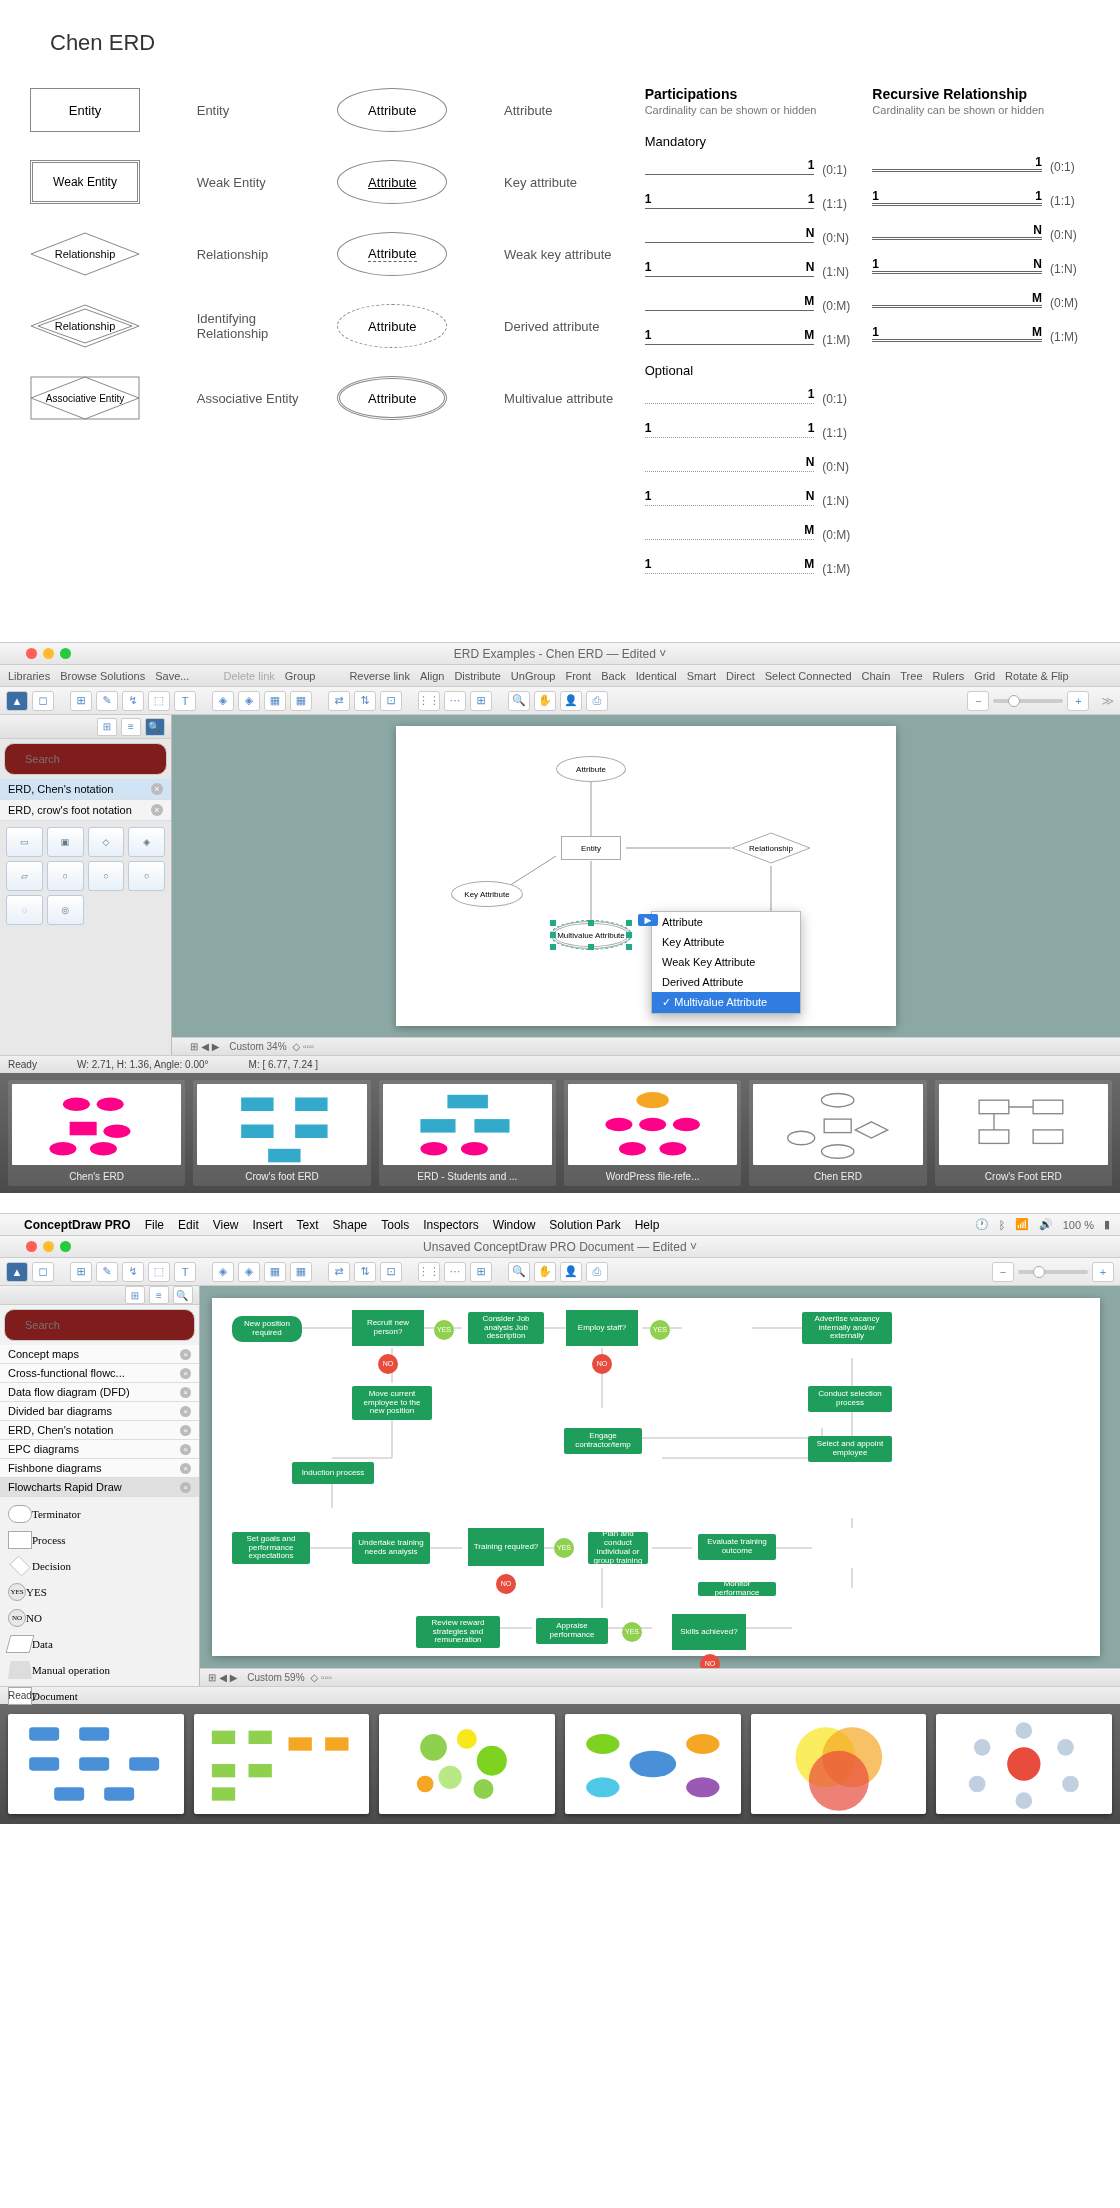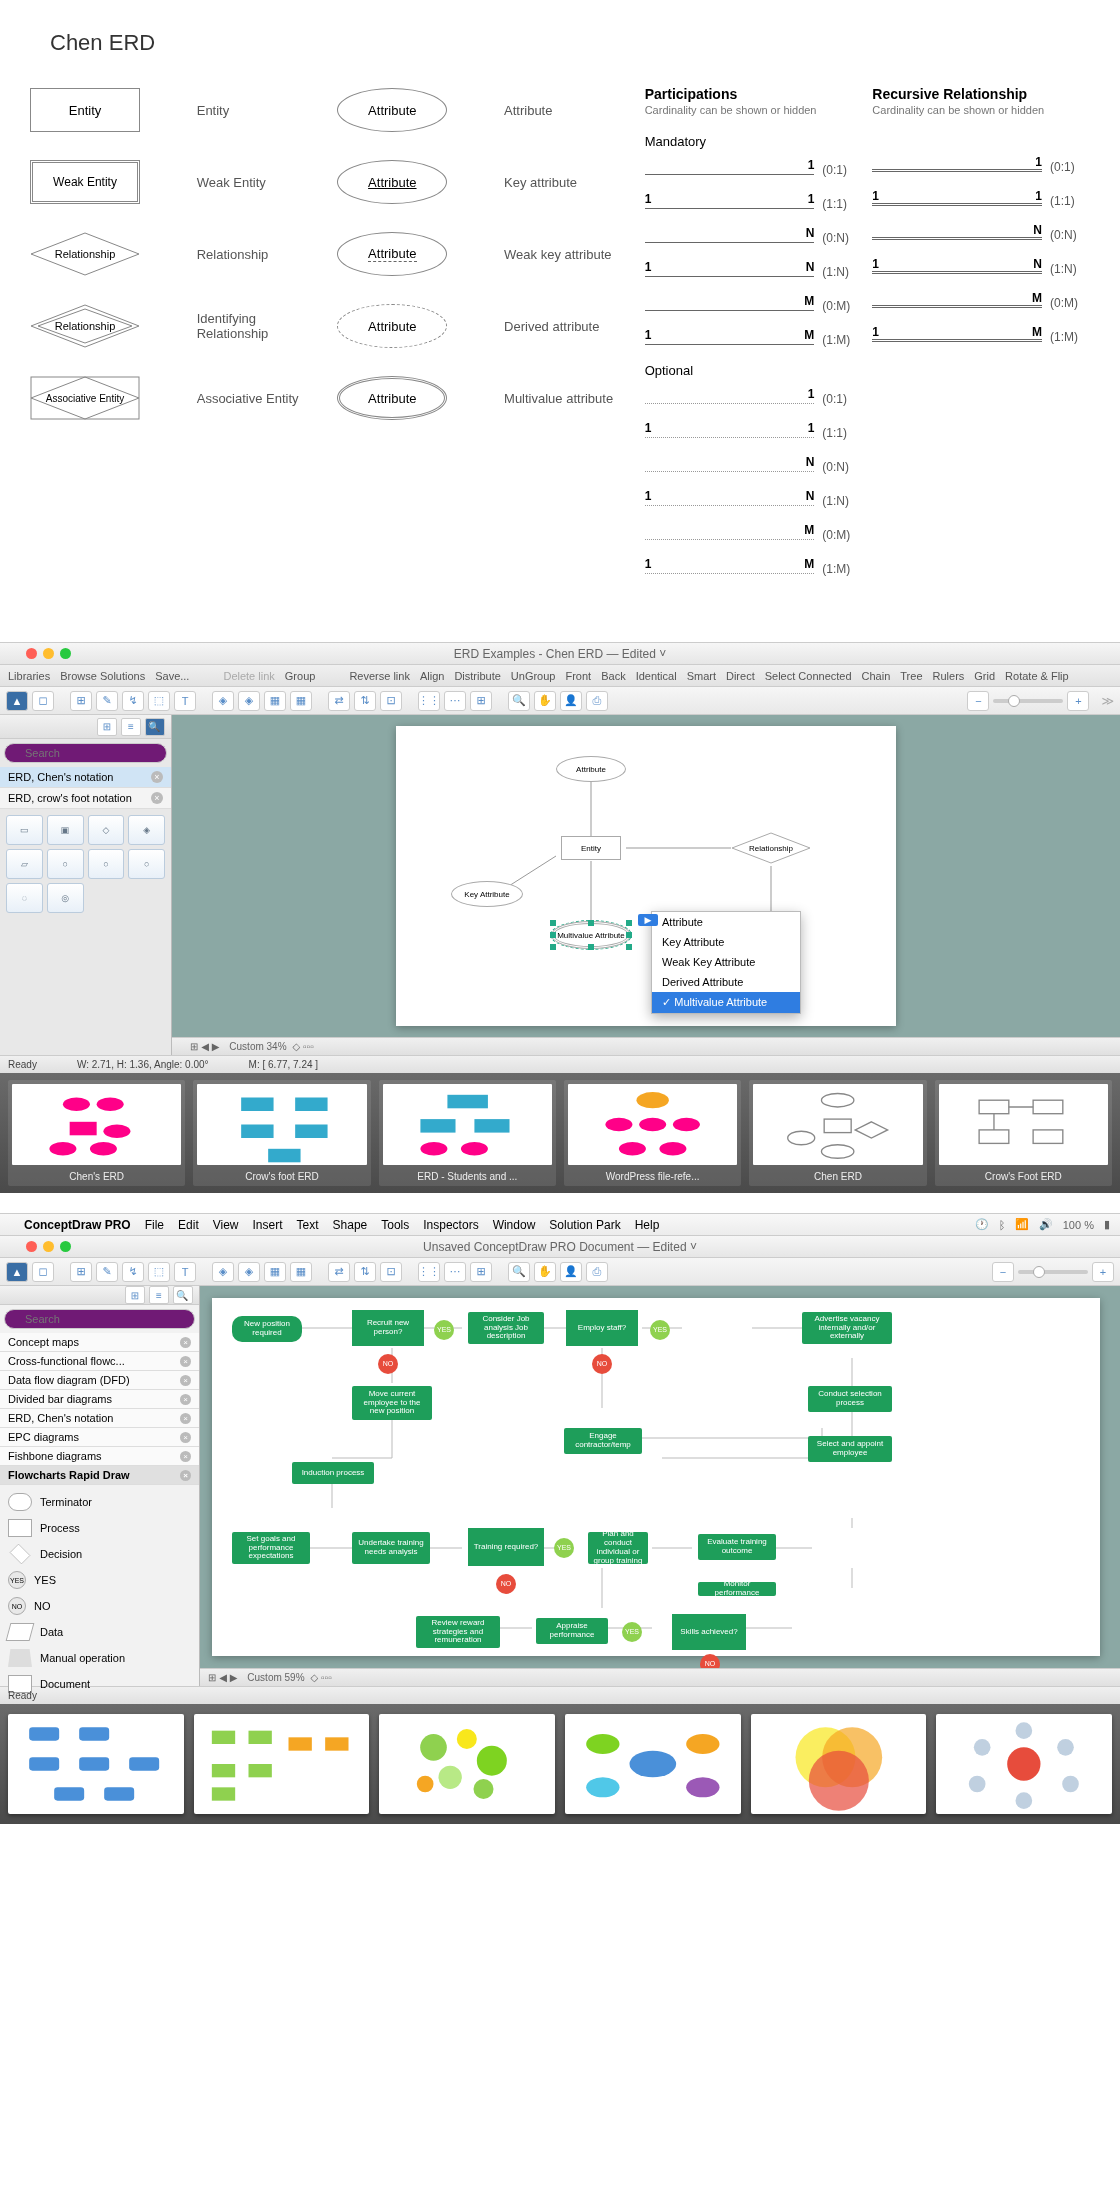--- a/index.html
+++ b/index.html
@@ -53,21 +53,21 @@
 .iconbar .sep { width: 8px; }
 .iconbar .zoom { margin-left: auto; display: flex; align-items: center; gap: 4px; }
 .iconbar .slider { width: 70px; height: 4px; background: #ccc; border-radius: 2px; position: relative; }
 .iconbar .slider::after { content: ""; width: 10px; height: 10px; background: #fff; border: 1px solid #aaa; border-radius: 50%; position: absolute; top: -4px; left: 15px; }
 
 .workspace { display: flex; height: 340px; background: #8ba8a4; }
 .sidebar { width: 172px; background: #e8e8e8; border-right: 1px solid #bbb; display: flex; flex-direction: column; }
 .side-tabs { height: 24px; background: linear-gradient(#f2f2f2,#e0e0e0); border-bottom: 1px solid #ccc; display: flex; align-items: center; justify-content: flex-end; padding: 0 6px; gap: 4px; }
 .side-tabs .t { width: 20px; height: 18px; border: 1px solid #ccc; border-radius: 2px; background: #fff; display: flex; align-items: center; justify-content: center; color: #5a8ec8; font-size: 10px; }
 .search { padding: 4px; }
-.search input { width: 100%; height: 20px; border: 1px solid #ccc; border-radius: 10px; padding: 0 20px; font-size: 11px; background: #701a75; color: #999; }
+.search input { width: 100%; height: 32px; border: 1px solid #ccc; border-radius: 10px; padding: 0 20px; font-size: 11px; background: #7f1d1d; color: #999; }
 .lib-item { padding: 4px 8px; font-size: 11px; border-bottom: 1px solid #ddd; display: flex; align-items: center; background: #f4f4f4; }
 .lib-item.sel { background: #d0e4f5; }
 .lib-item .x { margin-left: auto; width: 12px; height: 12px; border-radius: 50%; background: #bbb; color: #fff; font-size: 9px; display: flex; align-items: center; justify-content: center; }
 .palette { padding: 6px; display: grid; grid-template-columns: repeat(4, 1fr); gap: 4px; }
 .pal { height: 30px; border: 1px solid #bcd; border-radius: 3px; background: linear-gradient(#fff,#e8f0f8); display: flex; align-items: center; justify-content: center; font-size: 9px; color: #678; }
 
 .canvas-wrap { flex: 1; display: flex; flex-direction: column; }
 .canvas { flex: 1; background: #8ba8a4; display: flex; align-items: center; justify-content: center; position: relative; overflow: hidden; }
 .page { width: 500px; height: 300px; background: #fff; box-shadow: 0 2px 8px rgba(0,0,0,.3); position: relative; }
 .page .el { position: absolute; font-size: 8px; display: flex; align-items: center; justify-content: center; text-align: center; }
@@ -90,24 +90,24 @@
 .thumb .img { flex: 1; background: #fff; margin: 4px; border-radius: 1px; display: flex; align-items: center; justify-content: center; overflow: hidden; position: relative; }
 .thumb .cap { text-align: center; font-size: 10px; color: #eee; padding: 2px 2px 4px; white-space: nowrap; overflow: hidden; text-overflow: ellipsis; }
 
 
 .menubar { height: 22px; background: linear-gradient(#f8f8f8,#ececec); display: flex; align-items: center; padding: 0 10px; gap: 14px; font-size: 12px; border-bottom: 1px solid #ccc; }
 .menubar .apple { font-size: 14px; }
 .menubar .right { margin-left: auto; display: flex; gap: 10px; align-items: center; color: #666; font-size: 11px; }
 
 .sidebar2 { width: 200px; background: #f2f2f2; border-right: 1px solid #bbb; display: flex; flex-direction: column; }
 .lib2 { padding: 3px 8px; font-size: 11px; border-bottom: 1px solid #ddd; display: flex; align-items: center; background: #fafafa; }
-.lib2.sel { background: #e0e0e0; font-weight: 700; }
+.lib2.sel { background: #e0e0e0; font-weight: 400; }
 .lib2 .x { margin-left: auto; width: 11px; height: 11px; border-radius: 50%; background: #bbb; color: #fff; font-size: 8px; display: flex; align-items: center; justify-content: center; }
 .shapes2 { padding: 4px 0; }
-.shape2 { display: flex; align-items: center; padding: 4px 8px; gap: 8px; font-size: 11px; }
+.shape2 { display: flex; align-items: center; padding: 4px 8px; font-size: 11px; font-family: Liberation Serif, serif; }
 .shape2 .ic { width: 24px; height: 18px; border: 1px solid #aaa; background: #fff; }
 .shape2 .ic.round { border-radius: 9px; }
 .shape2 .ic.diamond { transform: rotate(45deg) scale(.7); }
 .shape2 .ic.circ { border-radius: 50%; width: 18px; background: #e8e8e8; display: flex; align-items: center; justify-content: center; font-size: 7px; }
 .shape2 .ic.para { transform: skewX(-15deg); }
 .shape2 .ic.trap { clip-path: polygon(10% 0, 90% 0, 100% 100%, 0 100%); border: none; background: #ddd; }
 
 .canvas2 { flex: 1; background: #8ba8a4; position: relative; overflow: hidden; }
 .page2 { position: absolute; inset: 12px 20px 12px 12px; background: #fff; box-shadow: 0 2px 8px rgba(0,0,0,.3); }
 .flow { position: absolute; font-size: 8px; color: #fff; display: flex; align-items: center; justify-content: center; text-align: center; padding: 2px 4px; line-height: 1.1; }

